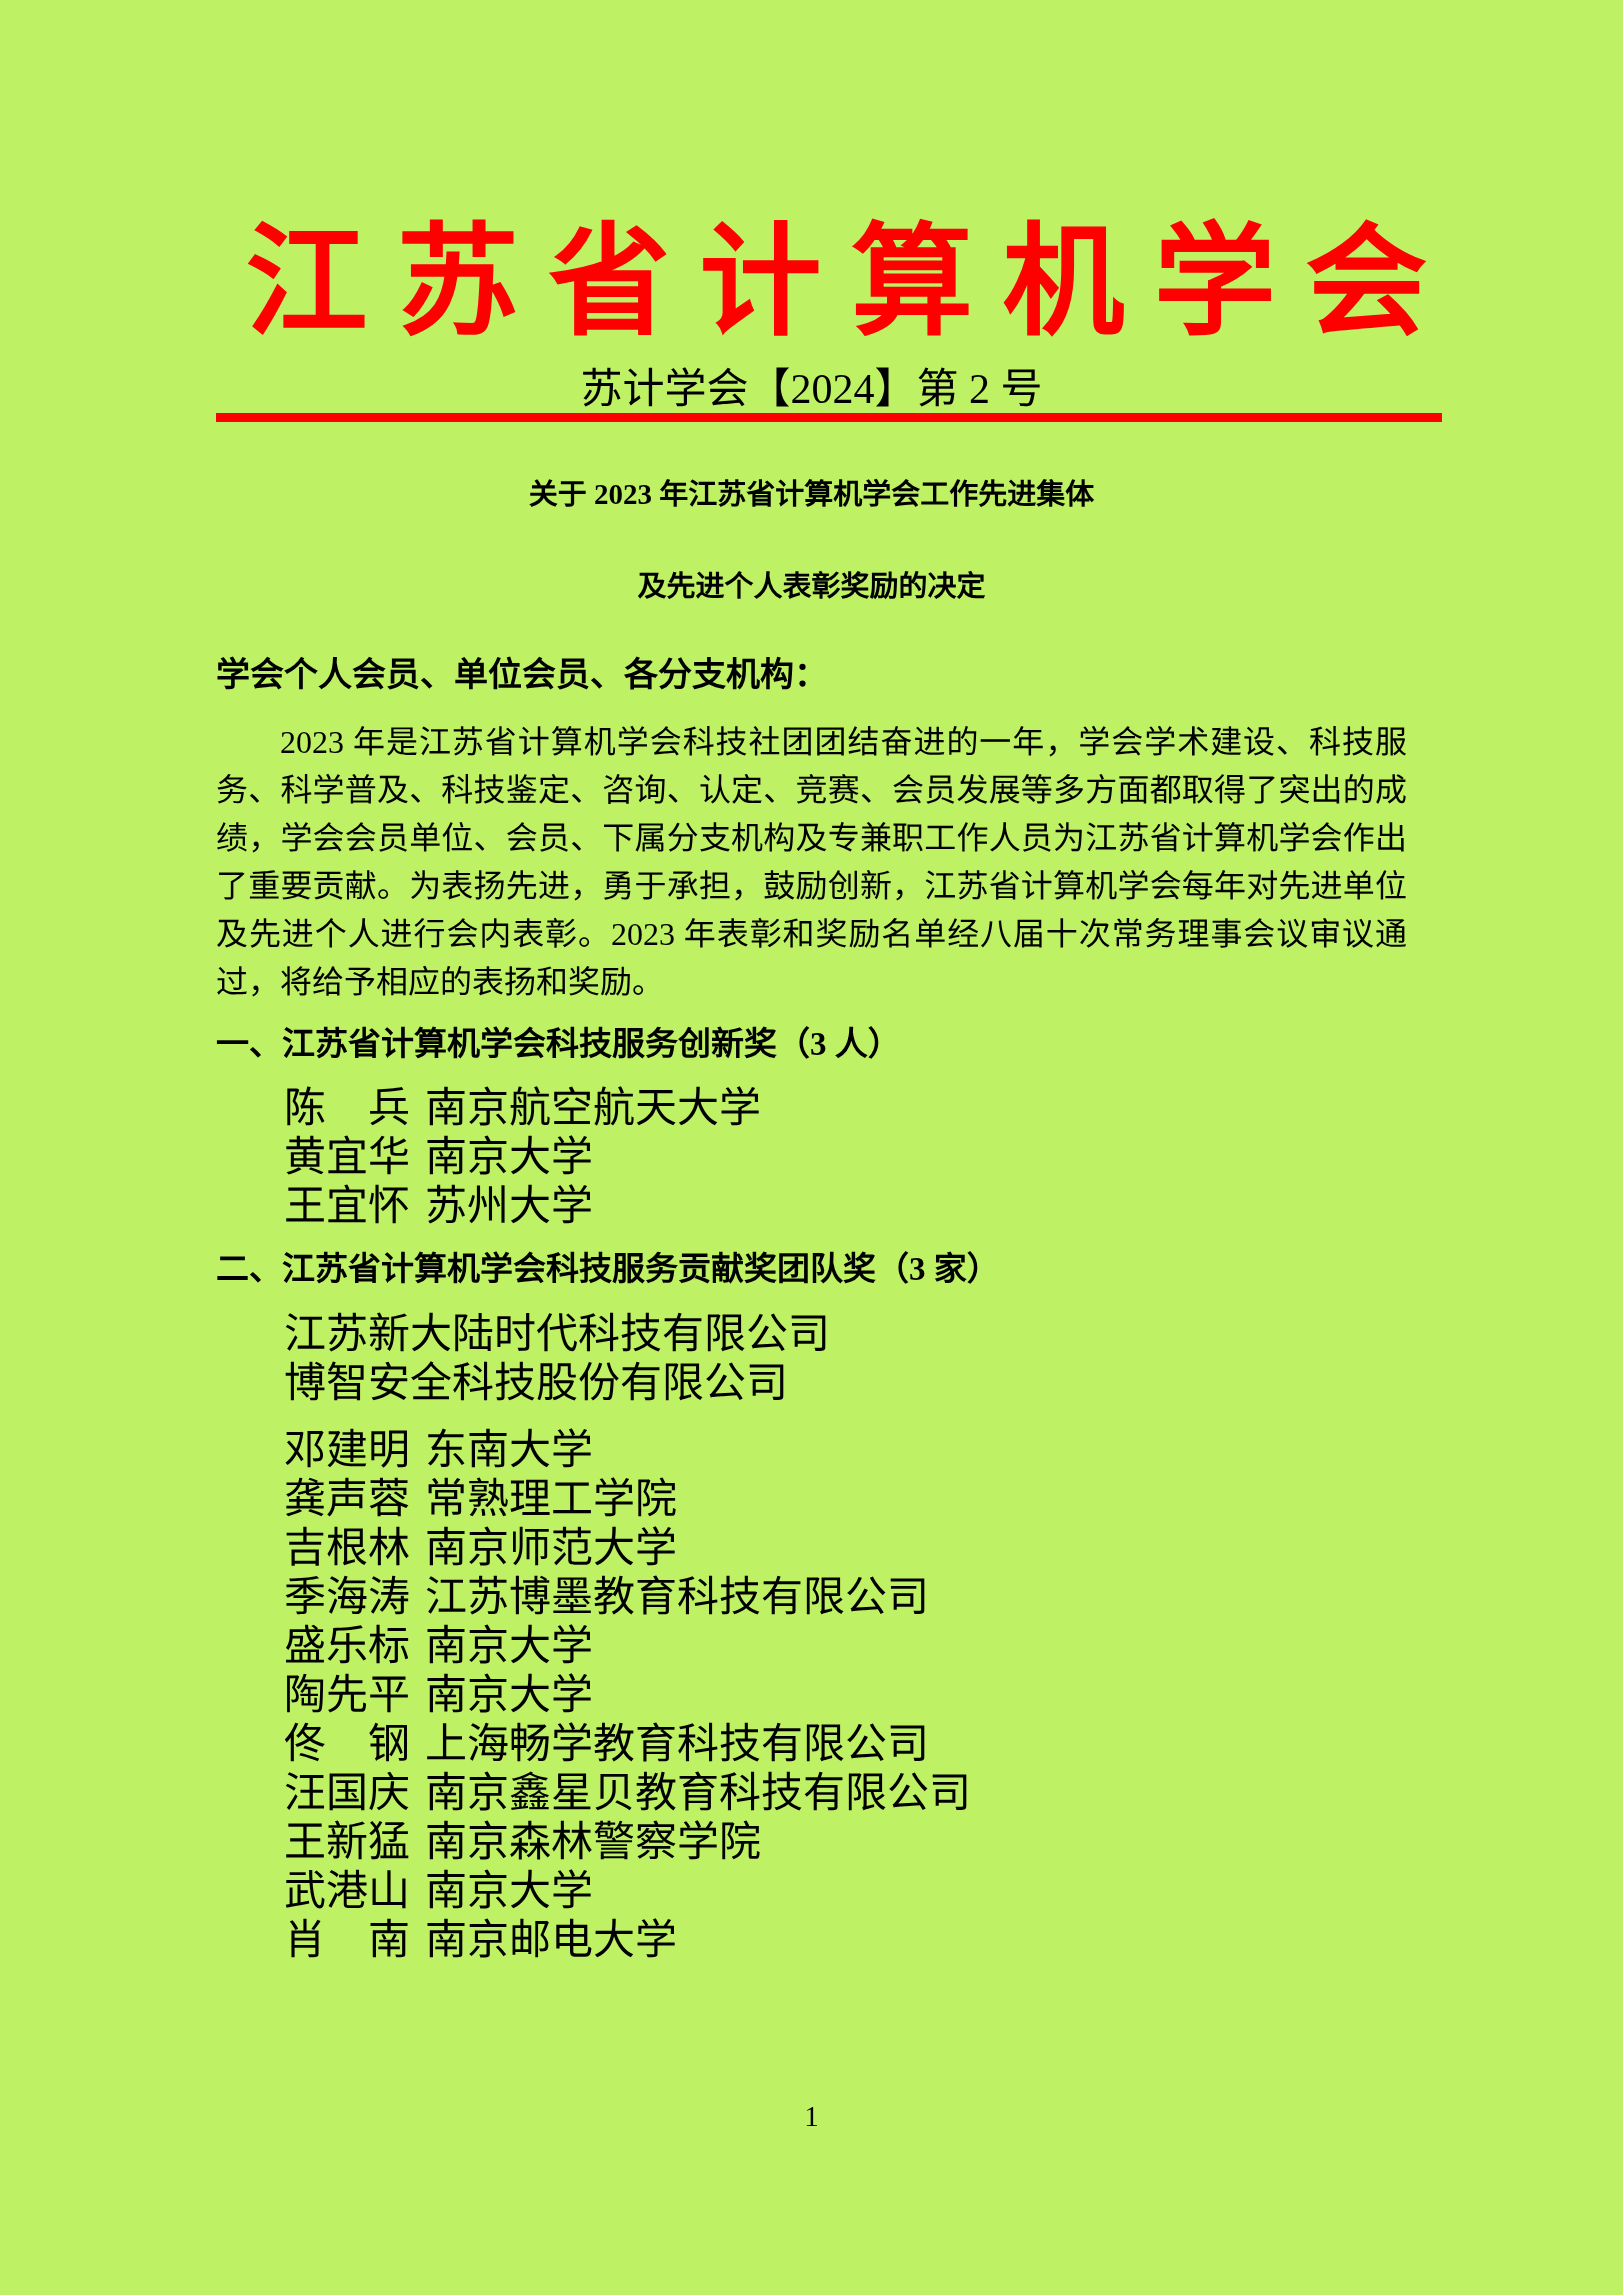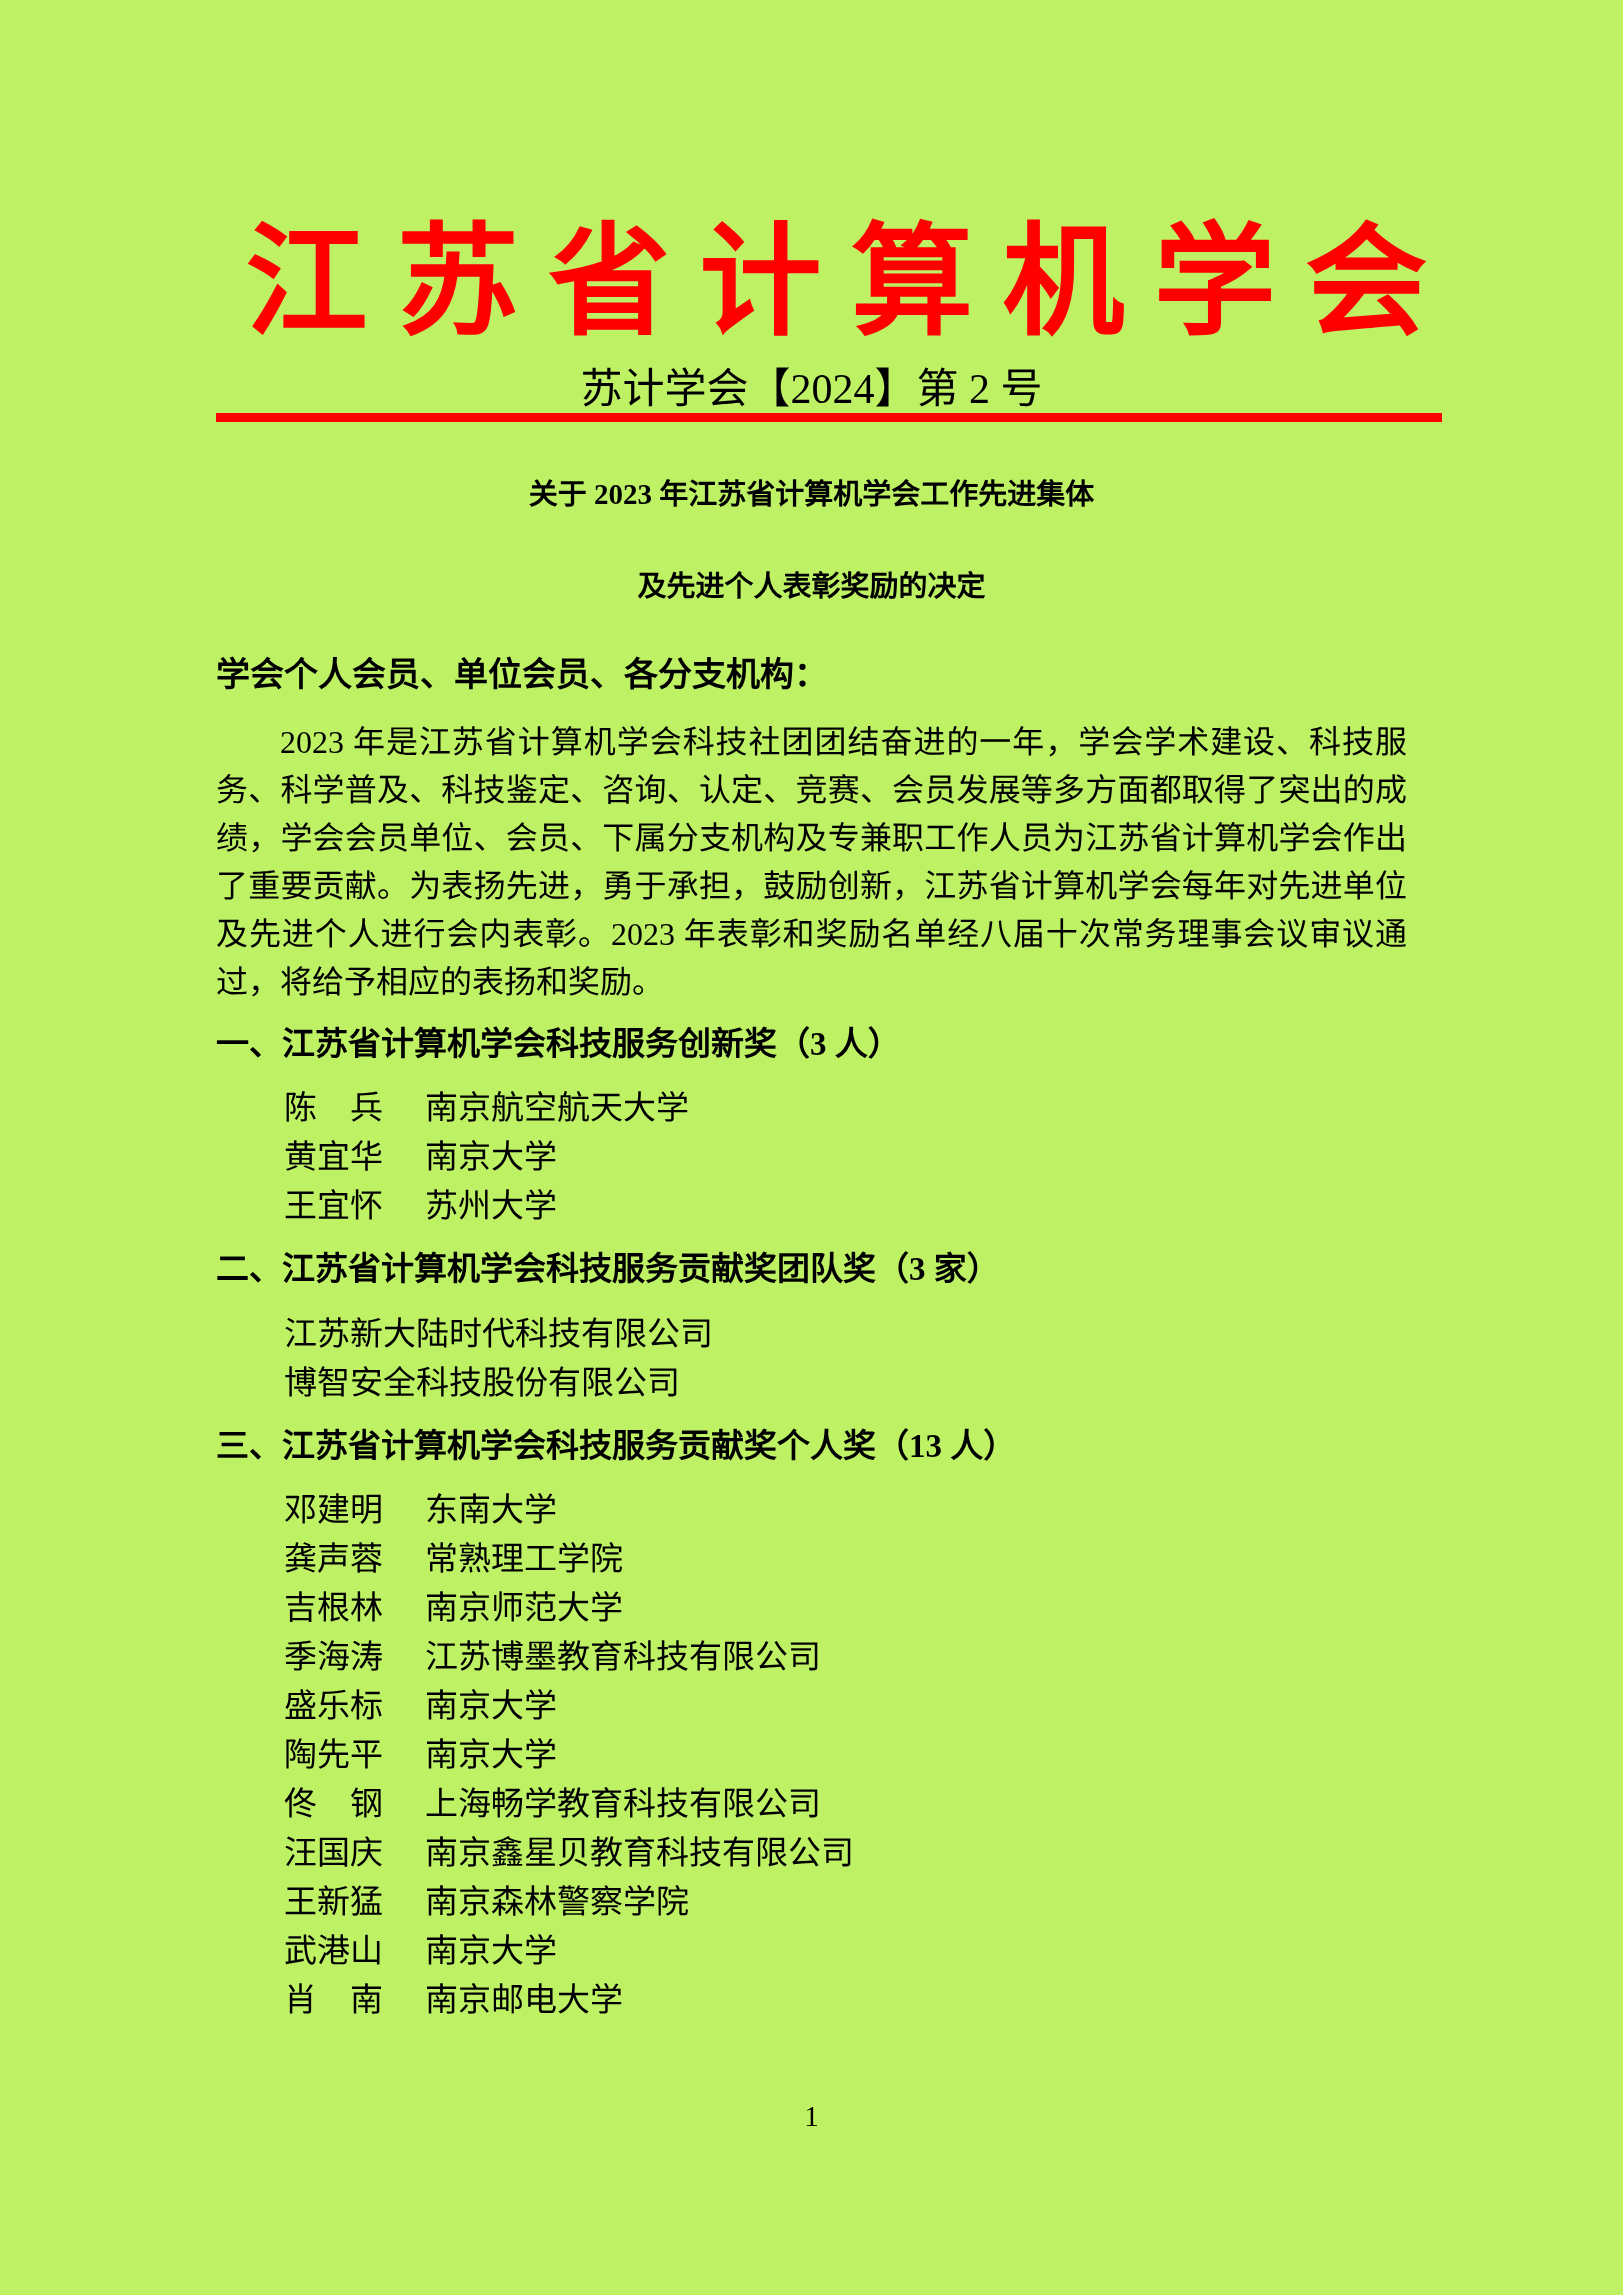--- a/index.html
+++ b/index.html
@@ -78,21 +78,21 @@
     font-size: 33px;
     line-height: 43px;
     font-weight: bold;
     text-align: left;
   }
   .award-list {
     margin-top: 18.3px;
     margin-left: 68px;
   }
   .award-item {
-    font-size: 33px;
+    font-size: 42px;
     line-height: 49px;
     white-space: nowrap;
   }
   .award-name {
     display: inline-block;
     min-width: 141px;
   }
   .award-affil { display: inline-block; }
   
   .page-number {
@@ -138,21 +138,20 @@
             </div>
           </section>
           <section class="award-section">
             <h2 class="section-heading">二、江苏省计算机学会科技服务贡献奖团队奖（3 家）</h2>
             <div class="award-list">
               <div class="award-item"><span class="award-affil">江苏新大陆时代科技有限公司</span></div>
               <div class="award-item"><span class="award-affil">博智安全科技股份有限公司</span></div>
             </div>
           </section>
           <section class="award-section">
-            <h2 class="section-heading">三、江苏省计算机学会科技服务贡献奖个人奖（13 人）</h2>
             <div class="award-list">
               <div class="award-item"><span class="award-name">邓建明</span><span class="award-affil">东南大学</span></div>
               <div class="award-item"><span class="award-name">龚声蓉</span><span class="award-affil">常熟理工学院</span></div>
               <div class="award-item"><span class="award-name">吉根林</span><span class="award-affil">南京师范大学</span></div>
               <div class="award-item"><span class="award-name">季海涛</span><span class="award-affil">江苏博墨教育科技有限公司</span></div>
               <div class="award-item"><span class="award-name">盛乐标</span><span class="award-affil">南京大学</span></div>
               <div class="award-item"><span class="award-name">陶先平</span><span class="award-affil">南京大学</span></div>
               <div class="award-item"><span class="award-name">佟　钢</span><span class="award-affil">上海畅学教育科技有限公司</span></div>
               <div class="award-item"><span class="award-name">汪国庆</span><span class="award-affil">南京鑫星贝教育科技有限公司</span></div>
               <div class="award-item"><span class="award-name">王新猛</span><span class="award-affil">南京森林警察学院</span></div>

